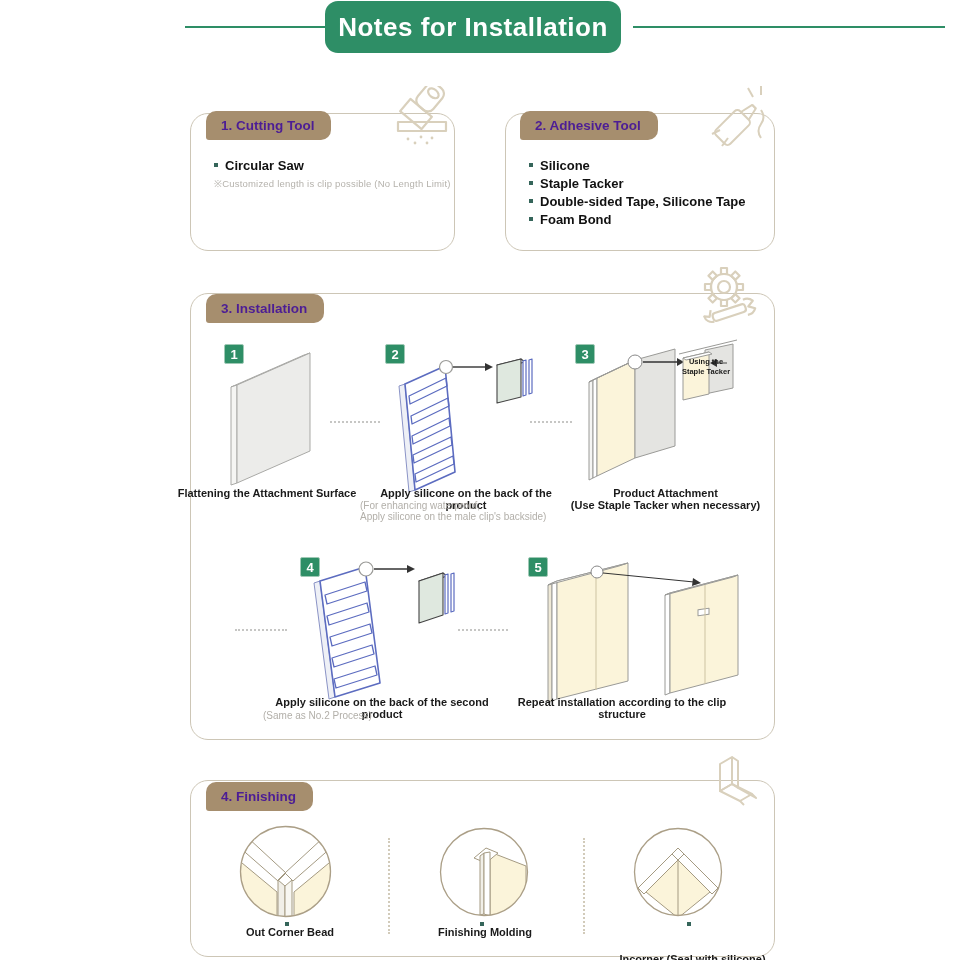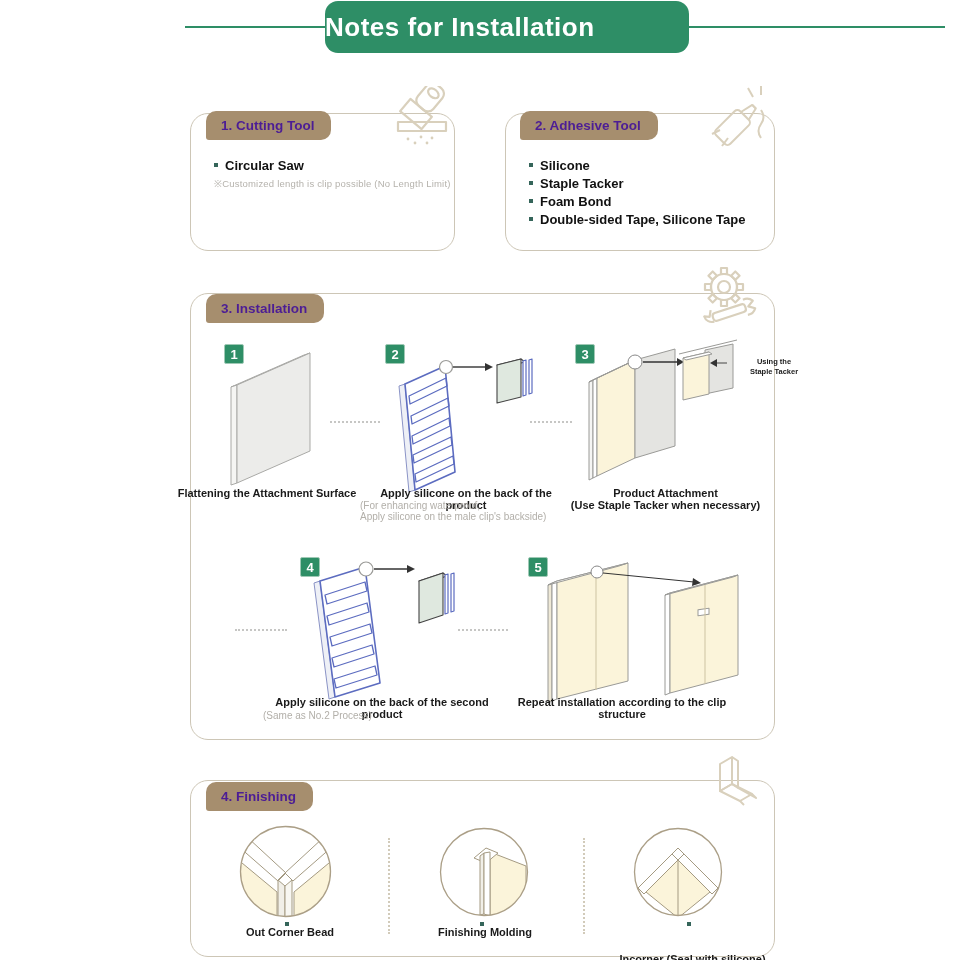--- a/index.html
+++ b/index.html
@@ -4,22 +4,22 @@
 <style>
   * { margin:0; padding:0; box-sizing:border-box; }
   html,body { background:#fff; }
   body { font-family:"Liberation Sans", sans-serif; }
   .page { position:relative; width:960px; height:960px; background:#fff; overflow:hidden; }
 
   
   .hline { position:absolute; top:26px; height:2px; background:#2e8e66; }
   .hline.left { left:185px; width:140px; }
   .hline.right { left:633px; width:312px; }
-  .title-badge { position:absolute; left:325px; top:1px; width:364px; height:52px;
-    background:#2e8e66; border-radius:13px; display:flex; align-items:center; justify-content:flex-start; }
+  .title-badge { position:absolute; left:325px; top:1px; width:296px; height:52px;
+    background:#2e8e66; border-radius:13px; display:flex; align-items:center; justify-content:center; }
   .title-badge span { color:#fff; font-size:26px; font-weight:bold; letter-spacing:0.5px; }
 
   
   .box { position:absolute; border:1.5px solid #cdc6b6; border-radius:18px; background:#fff; }
   .box1 { left:190px; top:113px; width:265px; height:138px; }
   .box2 { left:505px; top:113px; width:270px; height:138px; }
   .box3 { left:190px; top:293px; width:585px; height:447px; }
   .box4 { left:190px; top:780px; width:585px; height:177px; }
   .tab { position:absolute; background:#a68e6e; color:#4c1d95; font-size:13.5px; font-weight:bold;
     padding:7px 17px 7px 15px; border-radius:10px 10px 10px 3px; z-index:3; }
@@ -100,25 +100,25 @@
     <div class="tool-item">
       <span class="dot"></span>
       <span class="txt">Silicone</span>
     </div>
     <div class="tool-item">
       <span class="dot"></span>
       <span class="txt">Staple Tacker</span>
     </div>
     <div class="tool-item">
       <span class="dot"></span>
+      <span class="txt">Double-sided Tape, Silicone Tape</span>
+    </div>
+    <div class="tool-item">
+      <span class="dot"></span>
       <span class="txt">Foam Bond</span>
-    </div>
-    <div class="tool-item">
-      <span class="dot"></span>
-      <span class="txt">Double-sided Tape, Silicone Tape</span>
     </div>
   </div>
   <svg class="icon" style="left:698px; top:82px;" width="80" height="82" viewBox="0 0 80 82">
     <g stroke="#d9d0bc" fill="none" stroke-width="2" stroke-linejoin="round">
       <g transform="rotate(45 38 42)">
         <rect x="28" y="30" width="20" height="34" rx="4"></rect>
         <path d="M33,30 L36,17 L41,17 L44,30"></path>
         <line x1="36" y1="17" x2="41" y2="17"></line>
       </g>
       <path d="M63,28 q5,7 0,14 q-5,7 0,14"></path>
@@ -200,21 +200,21 @@
       <line x1="68" y1="26" x2="102" y2="26" stroke="#333" stroke-width="1.3"></line>
       <polygon points="102,22 109,26 102,30" fill="#333" stroke="none"></polygon>
       <line x1="104" y1="18" x2="162" y2="4" stroke="#9a9a97"></line>
       <polygon points="130,14 158,8 158,52 130,58" fill="#e4e4e1"></polygon>
       <polygon points="108,22 134,16 134,58 108,64" fill="#fbf4da"></polygon>
       <polygon points="108,22 134,16 137,18 111,24" fill="#fff"></polygon>
       <polygon points="135,27 142,23 142,31" fill="#333" stroke="none"></polygon>
       <line x1="142" y1="27" x2="152" y2="27" stroke="#333" stroke-width="0.9"></line>
     </g>
   </svg>
-  <div class="annot" style="left:746px; top:357px; width:56px;">
+  <div class="annot" style="left:678px; top:357px; width:56px;">
     <div>Using the</div>
     <div>Staple Tacker</div>
   </div>
 
   <svg class="diagram" style="left:295px; top:553px;" width="190" height="162" viewBox="0 0 190 162">
     <g stroke-linejoin="round">
       <polygon points="19,30 25,28 40,144 34,146" fill="#eef0f6" stroke="#8a93c6" stroke-width="1"></polygon>
       <polygon points="25,28 70,14 85,130 40,144" fill="#ffffff" stroke="#5c6cc0" stroke-width="1.6"></polygon>
       <polygon points="30,42 70,29 72,38 32,51" fill="none" stroke="#5c6cc0" stroke-width="1.3"></polygon>
       <polygon points="32,63 72,50 74,59 34,72" fill="none" stroke="#5c6cc0" stroke-width="1.3"></polygon>

